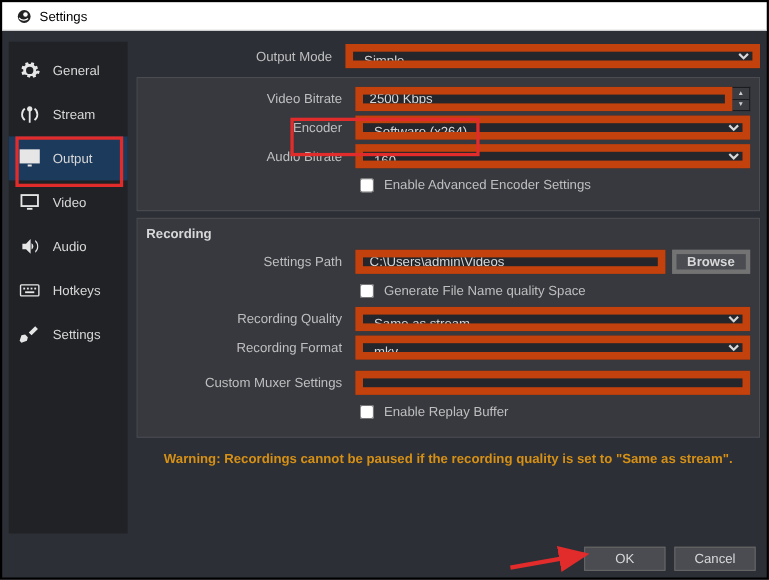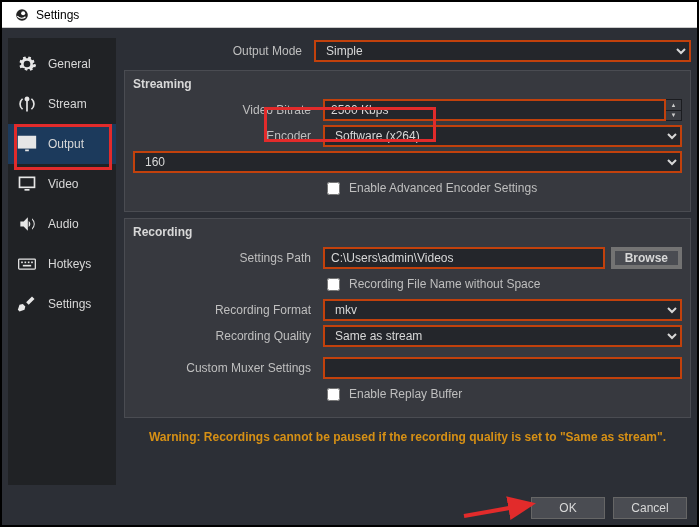--- a/index.html
+++ b/index.html
@@ -83,21 +83,21 @@
     text-align: right;
     padding-right: 12px;
     color: var(--text-dim);
   }
   .row .field { flex: 1; }
   select, input[type=text].tx, .combo {
     width: 100%;
     height: 22px;
     background: var(--bg-input);
     color: var(--text);
-    border: 2px solid #c2410c;
+    border: 7px solid #c2410c;
     padding: 0 6px;
     font-family: inherit; font-size: 12px;
   }
   .numfield { display:flex; }
   .numfield .tx { flex:1; }
   .spin {
     width: 16px;
     display:flex;flex-direction:column;
     border:1px solid #1b1c20; border-left:none;
   }
@@ -251,21 +251,20 @@
       <div class="row">
         <div class="label">Output Mode</div>
         <div class="field">
           <select class="combo">
             <option>Simple</option>
           </select>
         </div>
       </div>
 
       <div class="group">
-        <div class="group-title">Streaming</div>
 
         <div class="row" style="position:relative">
           <div class="label">Video Bitrate</div>
           <div class="field numfield">
             <input type="text" class="tx" value="2500 Kbps" style="">
             <div class="spin">
                 <div>▲</div>
                 <div>▼</div>
               </div>
           </div>
@@ -274,20 +273,21 @@
         <div class="row">
           <div class="label">Encoder</div>
           <div class="field">
             <select class="combo">
               <option>Software (x264)</option>
             </select>
           </div>
         </div>
 
         <div class="row">
+          <div class="label">Audio Bitrate</div>
           <div class="field">
             <select class="combo">
               <option>160</option>
             </select>
           </div>
         </div>
 
         <div class="checkcell">
           <label class="check">
             <input type="checkbox" style="">
@@ -303,38 +303,38 @@
           <div class="label">Settings Path</div>
           <div class="field" style="display:flex">
             <input type="text" class="tx" style="flex: 1 1 0%;" value="C:\Users\admin\Videos">
             <button class="browse">Browse</button>
           </div>
         </div>
 
         <div class="checkcell">
           <label class="check">
             <input type="checkbox" style="">
-            <span>Recording File Name without Space</span>
+            <span>Generate File Name quality Space</span>
           </label>
+        </div>
+
+        <div class="row">
+          <div class="label">Recording Quality</div>
+          <div class="field">
+            <select class="combo">
+              <option>Same as stream</option>
+            </select>
+          </div>
         </div>
 
         <div class="row">
           <div class="label">Recording Format</div>
           <div class="field">
             <select class="combo">
               <option>mkv</option>
-            </select>
-          </div>
-        </div>
-
-        <div class="row">
-          <div class="label">Recording Quality</div>
-          <div class="field">
-            <select class="combo">
-              <option>Same as stream</option>
             </select>
           </div>
         </div>
 
         <div class="row" style="margin-top:6px">
           <div class="label">Custom Muxer Settings</div>
           <div class="field">
             <input type="text" class="tx" value="" style="">
           </div>
         </div>

